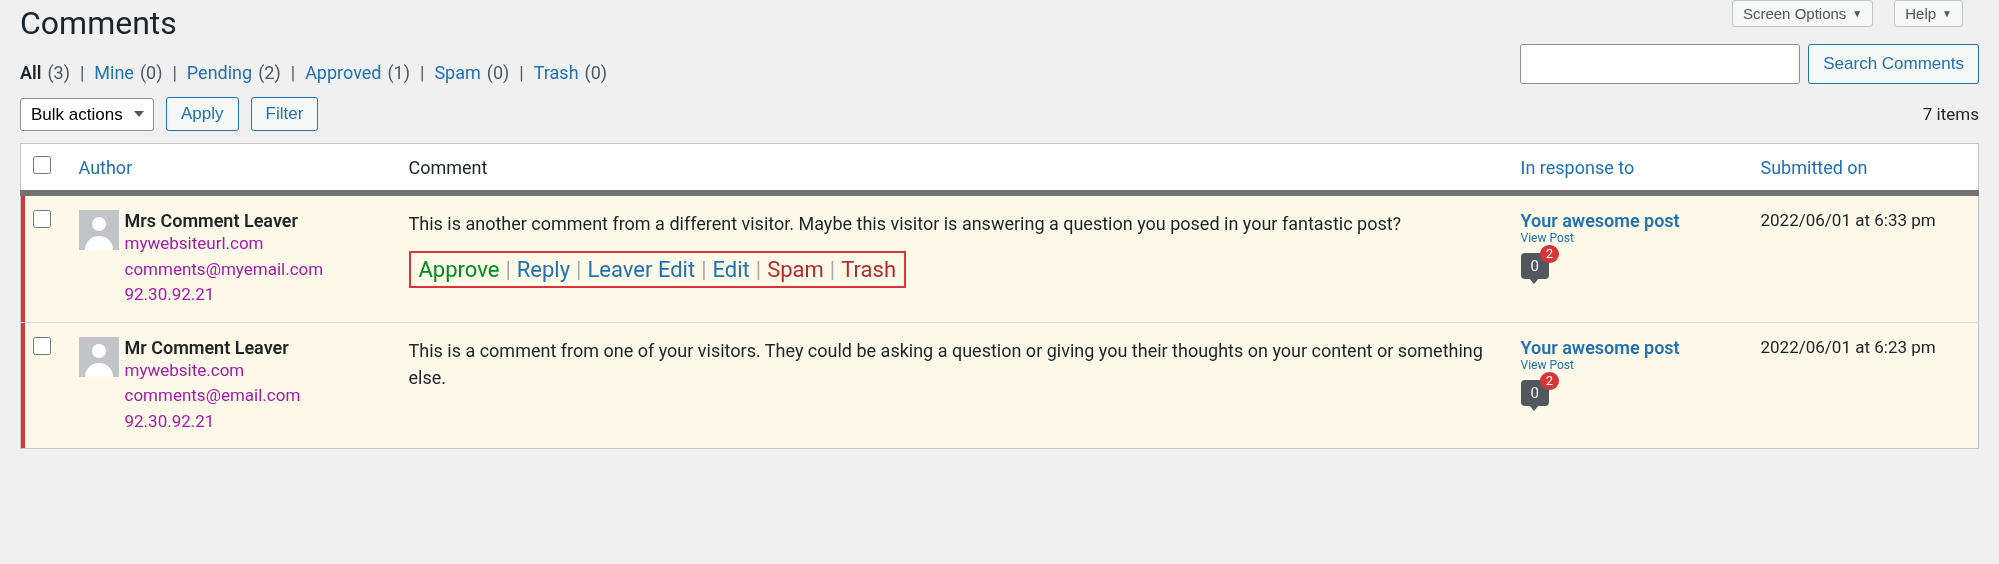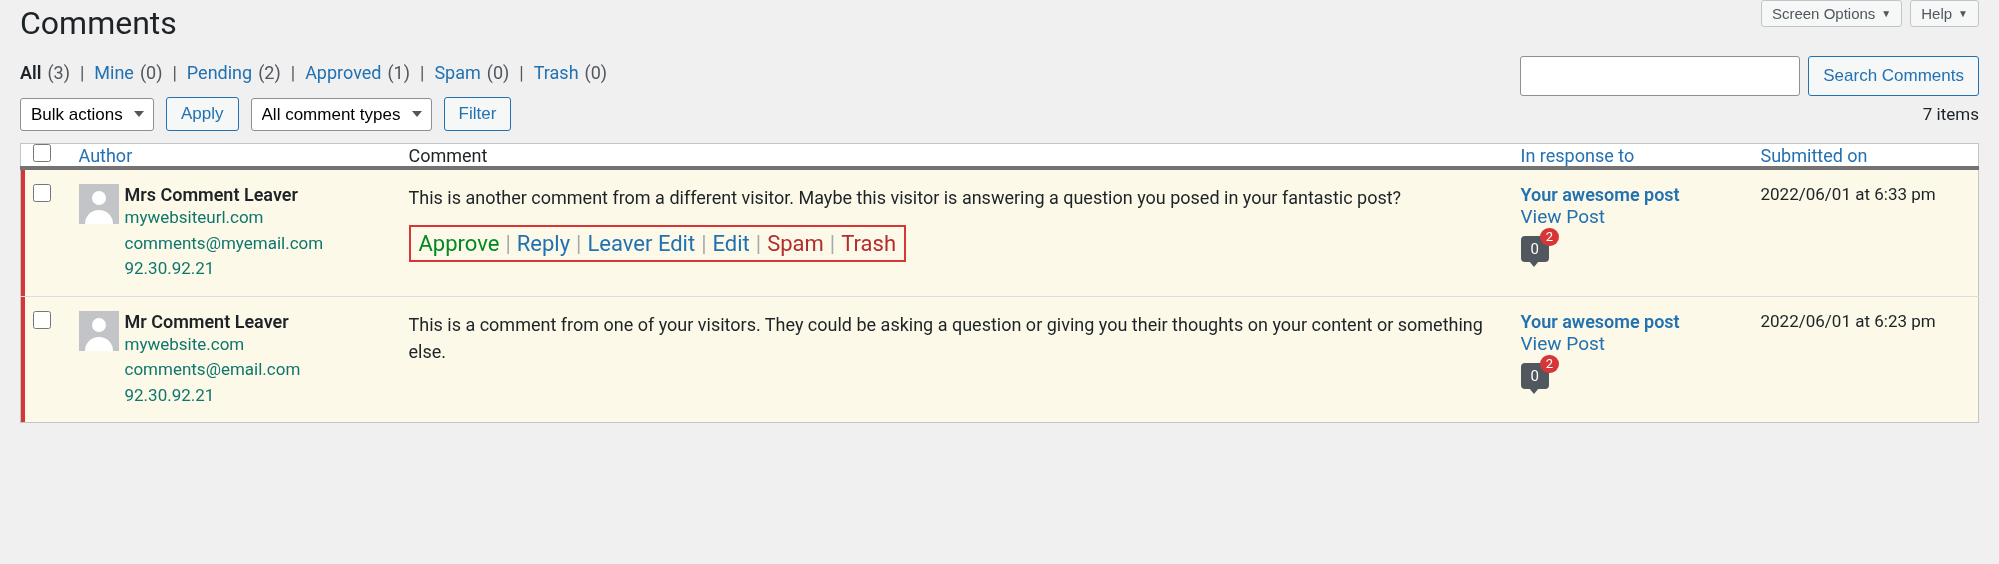--- a/index.html
+++ b/index.html
@@ -1,58 +1,58 @@
 <!DOCTYPE html>
 <html><head>
 <meta charset="utf-8">
 <style>
   *{box-sizing:border-box;margin:0;padding:0;}
   body{font-family:-apple-system,BlinkMacSystemFont,"Segoe UI",Roboto,sans-serif;background:#f0f0f1;color:#1d2327;font-size:18px;padding:0 20px 0 20px;width:1999px;}
   h1{font-size:32px;font-weight:400;margin:4px 0 20px 0;}
-  .topbtns{position:absolute;top:0;right:20px;display:flex;gap:8px;padding-left:8px;}
+  .topbtns{position:absolute;top:0;right:36px;display:flex;gap:21px;padding-left:8px;}
   .top-btn{border:1px solid #c3c4c7;background:#f6f7f7;padding:4px 10px;border-radius:3px;font-size:15px;display:flex;align-items:center;gap:6px;color:#50575e;}
   .top-btn .car{font-size:10px;}
   .filters-row{display:flex;align-items:center;margin-bottom:14px;}
   .subsubsub{display:flex;gap:6px;align-items:center;font-size:18px;}
   .subsubsub .sep{color:#50575e;margin:0 4px;}
   .subsubsub a{color:#2271b1;text-decoration:none;text-align:center;}
   .subsubsub a.current{color:#1d2327;font-weight:600;}
   .subsubsub .cnt{color:#50575e;}
-  .search-box{position:absolute;right:20px;top:56px;display:flex;gap:8px;}
+  .search-box{position:absolute;right:20px;top:44px;display:flex;gap:8px;}
   .search-box input{width:280px;height:40px;border:1px solid #8c8f94;border-radius:3px;font-size:16px;padding:0 8px;}
   .btn{border:1px solid #2271b1;background:#f6f7f7;color:#2271b1;padding:6px 14px;border-radius:3px;font-size:17px;cursor:pointer;}
   .actions-row{display:flex;align-items:center;gap:12px;margin-bottom:12px;}
   .sel{border:1px solid #8c8f94;background:#fff;padding:6px 30px 6px 10px;border-radius:3px;font-size:17px;appearance:none;position:relative;}
   .sel-wrap{position:relative;display:inline-block;}
   .sel-wrap::after{content:"";position:absolute;right:10px;top:50%;width:0;height:0;border-left:5px solid transparent;border-right:5px solid transparent;border-top:6px solid #50575e;transform:translateY(-50%);pointer-events:none;}
   .count-text{margin-left:auto;font-size:17px;color:#1d2327;}
   table{width:100%;border-collapse:collapse;background:#fff;border:1px solid #c3c4c7;}
-  thead th{text-align:left;padding:0 12px;font-weight:400;font-size:18px;border-bottom:4px solid #737373;}
+  thead th{text-align:left;padding:12px 12px;font-weight:400;font-size:18px;border-bottom:6px solid #737373;}
   thead th a{color:#2271b1;text-decoration:none;}
   thead .chkcol{width:46px;}
   tbody tr{background:#fcf9e8;}
   tbody tr td{padding:14px 12px;vertical-align:top;border-top:1px solid #dcdcde;}
   tbody tr.pending{box-shadow:inset 4px 0 0 0 #d63638;background:#fcf9e8;}
   .chk{width:18px;height:18px;border:1px solid #8c8f94;border-radius:3px;}
   .authcell{display:flex;gap:6px;}
   .avatar{width:40px;height:40px;background:#c3c4c7;position:relative;flex-shrink:0;}
   .avatar::before{content:"";position:absolute;top:7px;left:50%;transform:translateX(-50%);width:14px;height:14px;border-radius:50%;background:#fff;}
   .avatar::after{content:"";position:absolute;bottom:0;left:50%;transform:translateX(-50%);width:28px;height:14px;border-radius:14px 14px 0 0;background:#fff;}
   .authmeta .name{font-weight:600;font-size:18px;color:#1d2327;}
-  .authmeta a{display:block;color:#0f766e;text-decoration:none;font-size:17px;line-height:1.5;}
+  .authmeta a{display:block;color:#a21caf;text-decoration:none;font-size:17px;line-height:1.5;}
   .comment-text{font-size:18px;line-height:1.5;color:#1d2327;margin-bottom:14px;}
   .rowacts{display:flex;gap:6px;align-items:center;font-size:22px;}
   .rowacts .sep{color:#a7aaad;}
   .rowacts a{text-decoration:none;}
   .a-approve{color:#008a20;}
   .a-blue{color:#2271b1;}
   .a-red{color:#b32d2e;}
   .highlight{border:2px solid #d63638;padding:4px 8px;display:inline-flex;}
   .resp a{color:#2271b1;text-decoration:none;font-weight:600;font-size:18px;}
-  .resp .vp{font-weight:400;font-size:19px;display:block;}
+  .resp .vp{font-weight:400;font-size:12px;display:block;}
   .bubble{display:inline-flex;align-items:center;margin-top:8px;position:relative;}
   .bubble-body{background:#50575e;color:#fff;padding:4px 10px;border-radius:4px;font-size:15px;position:relative;}
   .bubble-body::after{content:"";position:absolute;left:8px;bottom:-5px;width:0;height:0;border-left:5px solid transparent;border-right:5px solid transparent;border-top:6px solid #50575e;}
   .bubble-badge{position:absolute;top:-8px;right:-10px;background:#d63638;color:#fff;border-radius:10px;font-size:13px;padding:0 6px;line-height:18px;min-width:18px;text-align:center;}
   .datecell{font-size:17px;color:#1d2327;}
   .col-auth{width:330px;}
   .col-resp{width:240px;}
   .col-date{width:230px;}
 </style>
 </head>
@@ -94,21 +94,20 @@
 </div>
 
 <div class="search-box">
   <input type="text" placeholder="" style="">
   <button class="btn">Search Comments</button>
 </div>
 
 <div class="actions-row">
   <span class="sel-wrap"><select class="sel"><option>Bulk actions</option></select></span>
   <button class="btn">Apply</button>
-  <span class="sel-wrap"><select class="sel"><option>All comment types</option></select></span>
   <button class="btn">Filter</button>
   <span class="count-text">7 items</span>
 </div>
 
 <table>
   <thead>
     <tr>
       <th class="chkcol"><input type="checkbox" class="chk" style=""></th>
       <th class="col-auth"><a href="#">Author</a></th>
       <th>Comment</th>

